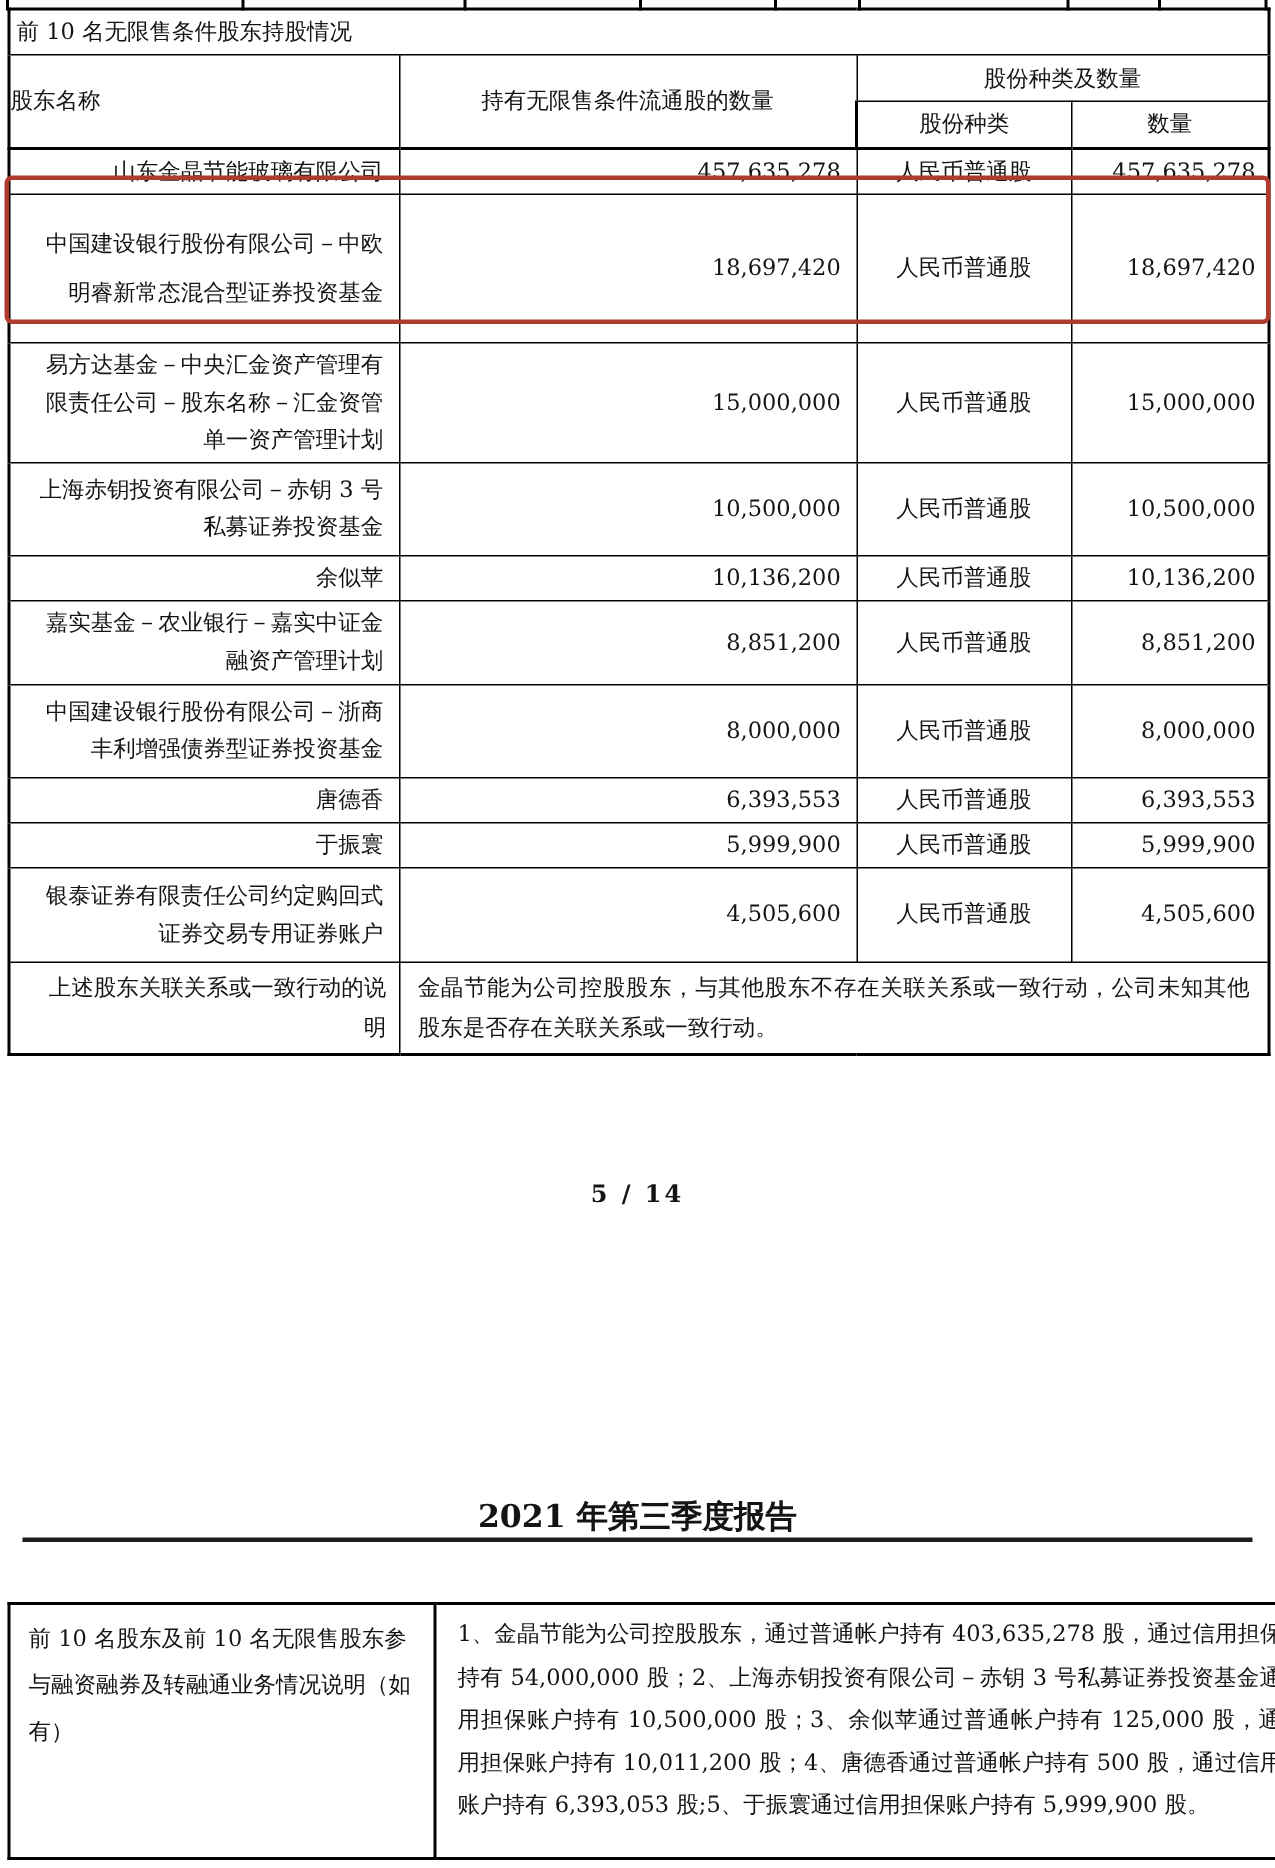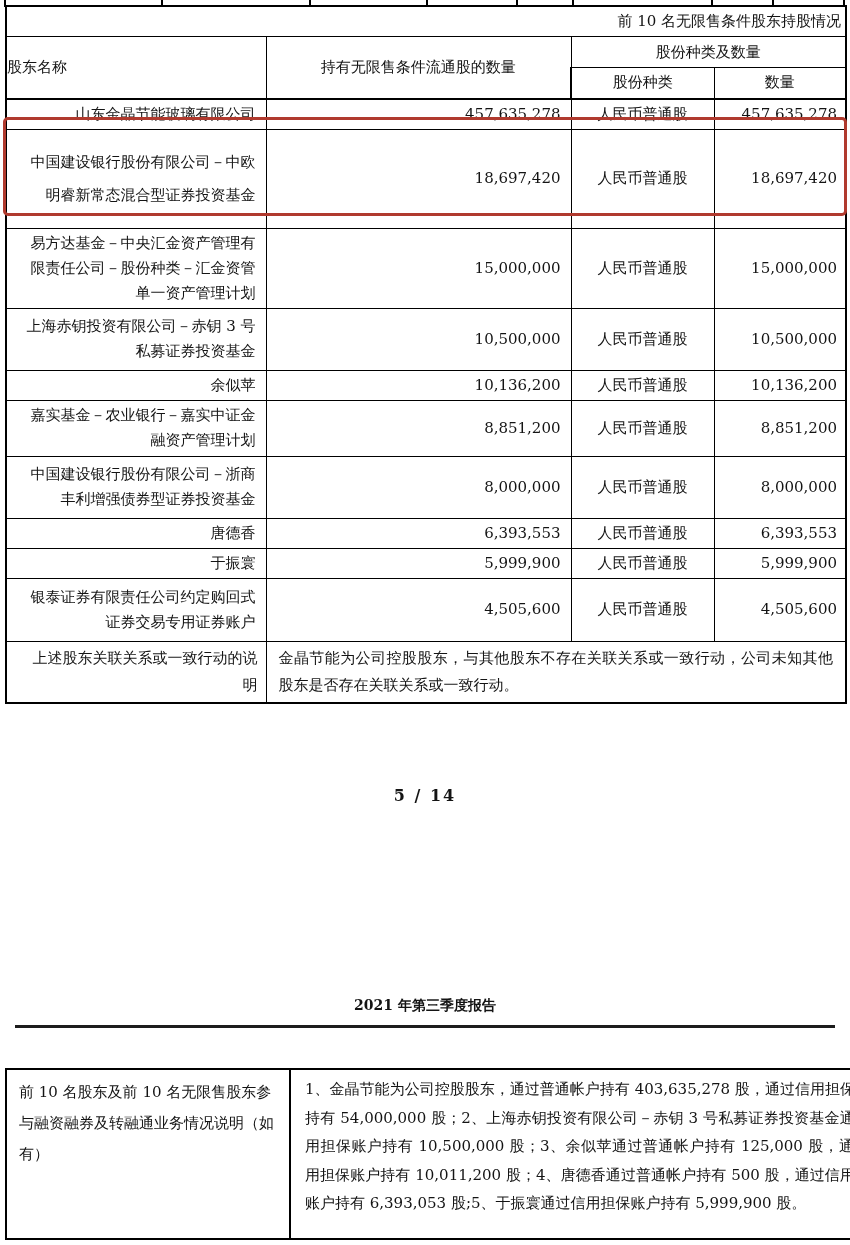--- a/index.html
+++ b/index.html
@@ -10,21 +10,21 @@
   
   .stub{position:absolute;top:0;width:2px;height:7px;background:#000;}
   
   table{border-collapse:collapse;table-layout:fixed;}
   #t1{position:absolute;left:5px;top:5px;width:840px;}
   #t1 td{border:1px solid #000;font-size:15px;line-height:25px;overflow:hidden;
          vertical-align:middle;padding:2px 8px;}
   #t1 .outer-top td{border-top:2px solid #000;}
   #t1 td:first-child{border-left:2px solid #000;}
   #t1 td:last-child{border-right:2px solid #000;}
-  #t1 .title-cell{text-align:right;height:24px;padding:2px 4px;}
+  #t1 .title-cell{text-align:left;height:24px;padding:2px 4px;}
   #t1 .hdr{text-align:center;}
   #t1 .hdr-name{text-align:left;padding-left:0;}
   #t1 .thickb{border-bottom:2px solid #000;}
   #t1 .name-cell{text-align:right;padding-left:12px;padding-right:10px;}
   #t1 .num-cell{text-align:right;padding-right:10px;}
   #t1 .qty-cell{text-align:right;padding-right:8px;}
   #t1 .type-cell{text-align:center;}
   #t1 tr.hl .name-cell{line-height:33px;}
   
   #t1 tr.r0{height:24px;} #t1 tr.r1{height:99px;padding-left:29px;} #t1 tr.r2{height:77px;}
@@ -36,21 +36,21 @@
   #t1 .note-text{text-align:justify;padding:3px 12px;line-height:27px;}
   #t1 tr.note-row td{border-bottom:2px solid #000;}
   
   #hlbox{position:absolute;left:3px;top:117px;width:838px;height:93px;
          border:3px solid #b03a2e;border-radius:5px;pointer-events:none;}
   
   #pageno{position:absolute;left:0;top:786px;width:850px;text-align:center;
           font-size:16px;font-weight:bold;letter-spacing:2px;}
   
   #rpt-title{position:absolute;left:0;top:997px;width:850px;text-align:center;
-             font-size:14px;font-weight:bold;}
+             font-size:21px;font-weight:bold;}
   #rule{position:absolute;left:15px;top:1025px;width:820px;height:3px;background:#1c1c1c;}
   
   #t2{position:absolute;left:5px;top:1068px;width:840px;}
   #t2 td{border:2px solid #000;font-size:15px;vertical-align:top;overflow:hidden;}
   #t2 tr{height:170px;}
   #t2 .lbl{width:260px;padding:7px 10px 2px 12px;line-height:31px;text-align:left;}
   #t2 .val{width:580px;padding:5px 13px 2px 14px;line-height:28.5px;text-align:justify;}
 </style>
 </head>
 <body>
@@ -96,21 +96,21 @@
   </tr>
 
   <tr class="r1 hl">
     <td class="name-cell">中国建设银行股份有限公司－中欧明睿新常态混合型证券投资基金</td>
     <td class="num-cell">18,697,420</td>
     <td class="type-cell">人民币普通股</td>
     <td class="qty-cell">18,697,420</td>
   </tr>
 
   <tr class="r2">
-    <td class="name-cell">易方达基金－中央汇金资产管理有限责任公司－股份种类－汇金资管单一资产管理计划</td>
+    <td class="name-cell">易方达基金－中央汇金资产管理有限责任公司－股东名称－汇金资管单一资产管理计划</td>
     <td class="num-cell">15,000,000</td>
     <td class="type-cell">人民币普通股</td>
     <td class="qty-cell">15,000,000</td>
   </tr>
 
   <tr class="r3">
     <td class="name-cell">上海赤钥投资有限公司－赤钥 3 号私募证券投资基金</td>
     <td class="num-cell">10,500,000</td>
     <td class="type-cell">人民币普通股</td>
     <td class="qty-cell">10,500,000</td>

